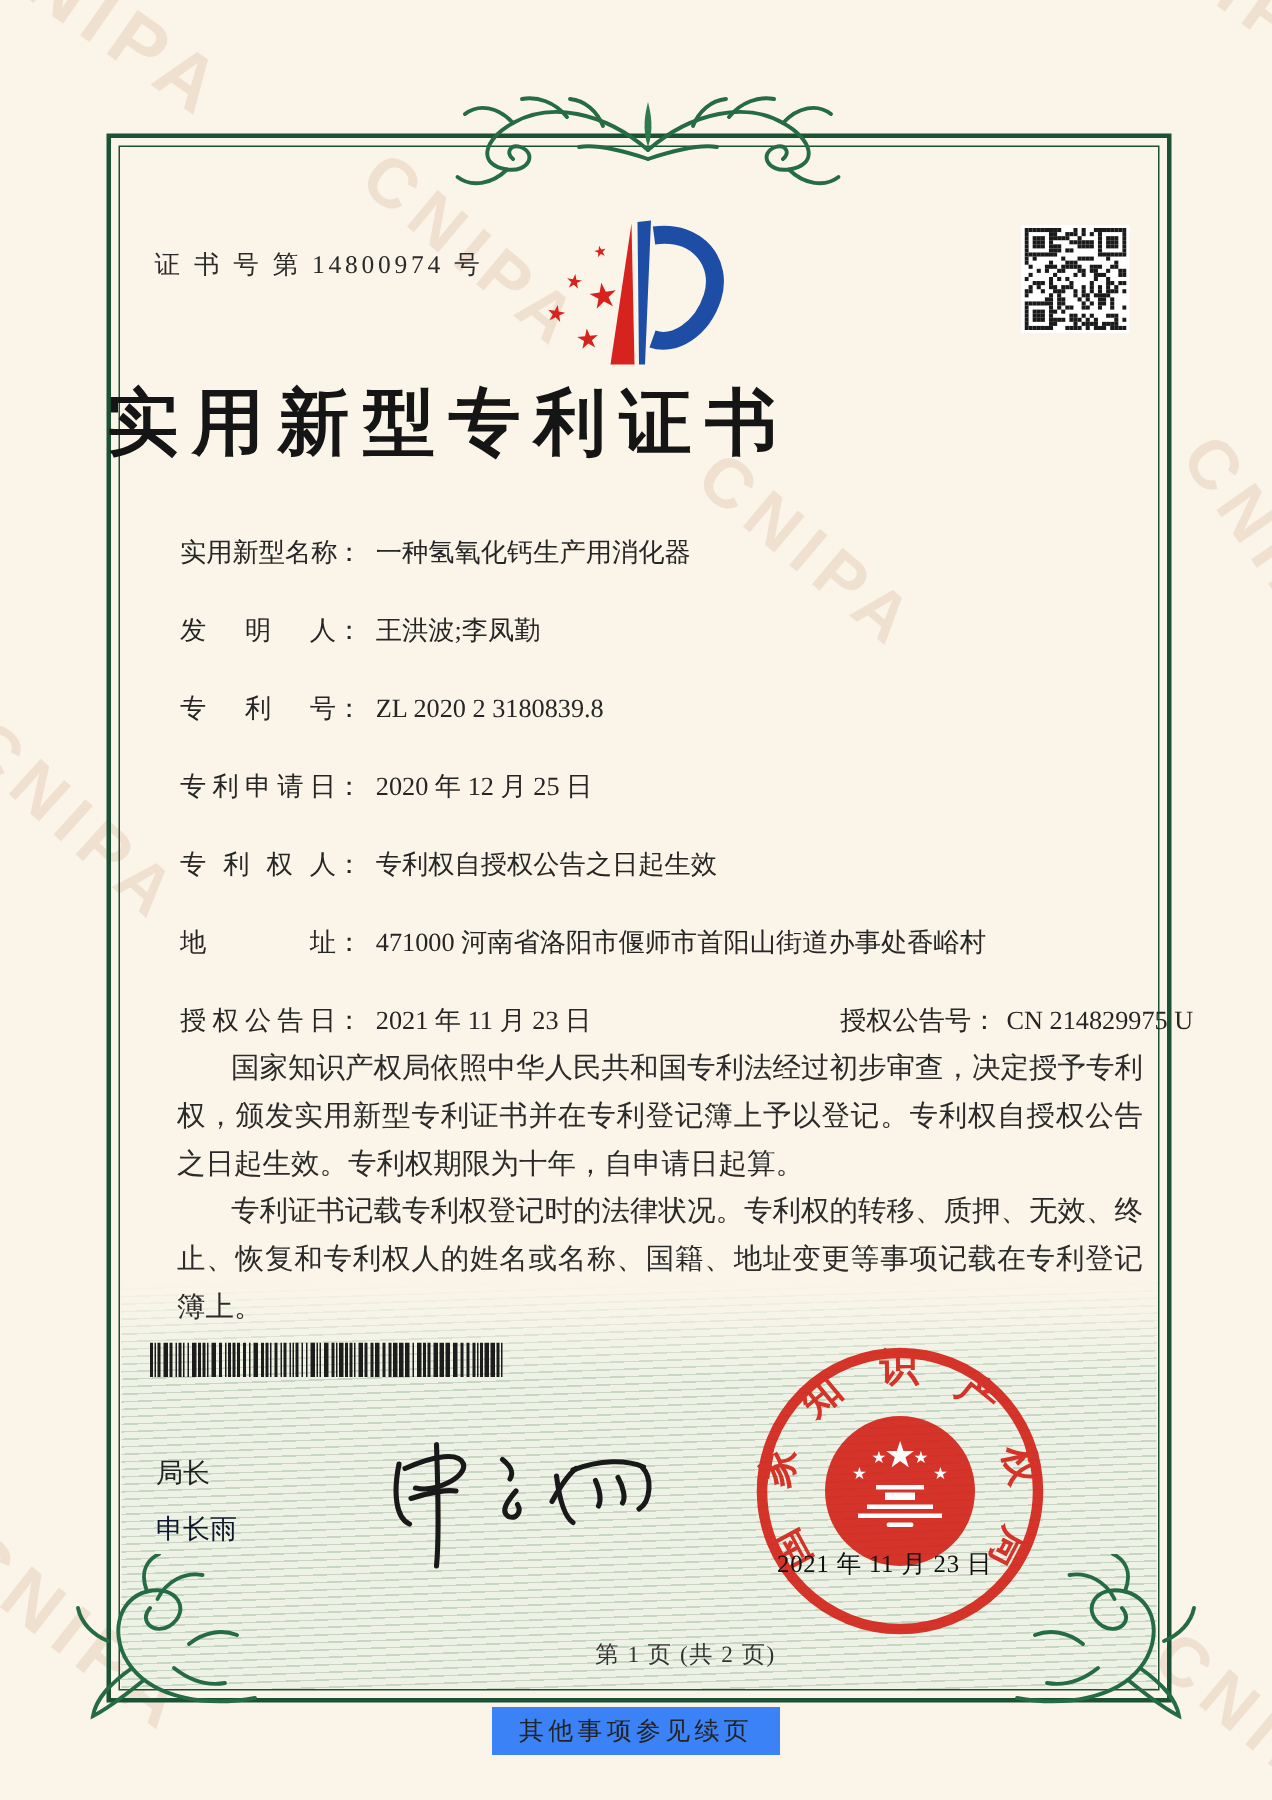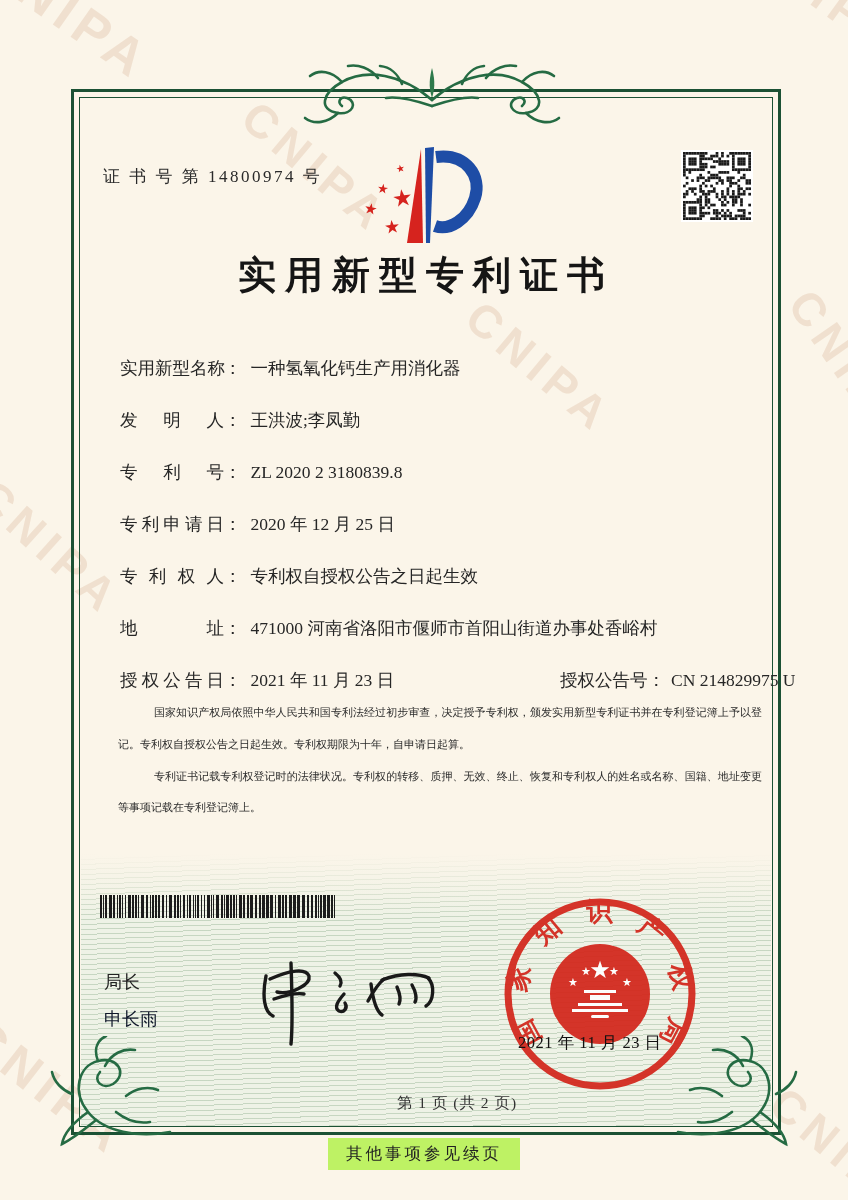--- a/index.html
+++ b/index.html
@@ -10,45 +10,45 @@
       color:#f0e0cf;letter-spacing:7px;pointer-events:none;white-space:nowrap;}
   
   .frame-outer{position:absolute;left:71px;top:89px;width:710px;height:1046px;border:3.5px solid #1b5134;box-sizing:border-box;}
   .frame-inner{position:absolute;left:79px;top:97px;width:694px;height:1030px;border:1.5px solid #1b5134;box-sizing:border-box;}
   
   .band{position:absolute;left:81px;top:854px;width:690px;height:272px;background-color:#eef2e6;
         background-image:repeating-linear-gradient(178deg,rgba(122,160,122,.34) 0,rgba(122,160,122,.34) 1px,transparent 1px,transparent 5px);}
   .band-fade{position:absolute;left:81px;top:854px;width:690px;height:64px;
         background:linear-gradient(#fbf5e9,rgba(251,245,233,0));}
   .cert-no{position:absolute;left:103px;top:149px;font-size:17px;letter-spacing:2.5px;color:#2a2a2a;margin-top:16px;}
-  .title{position:absolute;left:71px;top:250px;width:710px;text-align:center;font-size:38px;font-weight:bold;
+  .title{position:absolute;left:71px;top:250px;width:710px;text-align:left;font-size:48px;font-weight:bold;
          letter-spacing:9px;color:#151515;}
   
   .logo{position:absolute;left:360px;top:142px;width:140px;height:106px;}
   .logo .star{position:absolute;color:#d6231e;line-height:1;font-family:"DejaVu Sans",sans-serif;}
   
   .qr{position:absolute;left:681px;top:150px;width:68px;height:68px;background:#fff;padding:2px;}
   
   .field-row{position:absolute;left:120px;height:24px;font-size:17.5px;white-space:nowrap;}
   .f-label{display:inline-block;width:104px;text-align:justify;text-align-last:justify;vertical-align:bottom;}
   .f-colon{display:inline-block;}
   .f-value{display:inline-block;margin-left:9px;}
   .grant2{position:absolute;left:440px;top:0;white-space:nowrap;}
   
   .body-text{position:absolute;left:118px;top:697px;width:644px;}
-  .body-text p{margin:0;font-size:11px;line-height:31.8px;text-indent:36px;text-align:justify;color:#2b2b2b;}
+  .body-text p{margin:0;font-size:19px;line-height:31.8px;text-indent:36px;text-align:justify;color:#2b2b2b;}
   
   .barcode{position:absolute;left:100px;top:895px;width:240px;height:23px;}
   .official-title{position:absolute;left:104px;top:970px;font-size:18px;color:#222;font-family:"Liberation Sans","DejaVu Sans",sans-serif;}
   .official-name{position:absolute;left:104px;top:1007px;font-size:18px;color:#0f172a;font-family:"Liberation Sans","DejaVu Sans",sans-serif;}
   .signature{position:absolute;left:240px;top:922px;width:220px;height:160px;}
   .seal{position:absolute;left:500px;top:894px;width:200px;height:200px;}
   .seal-date{position:absolute;left:518px;top:1032px;width:180px;font-size:16.5px;color:#111;letter-spacing:.5px;white-space:nowrap;}
   .page-num{position:absolute;left:71px;top:1093px;width:772px;text-align:center;font-size:15.5px;color:#333;letter-spacing:1px;}
-  .cont-note{position:absolute;left:424px;top:1138px;transform:translateX(-50%);background:#bef264;
+  .cont-note{position:absolute;left:424px;top:1138px;transform:translateX(-50%);background:#3b82f6;
              padding:5px 18px;font-size:16.5px;letter-spacing:3px;color:#222;}
   .orn{position:absolute;pointer-events:none;}
 </style>
 </head>
 <body>
 
 <div class="page">
 
   <span class="wm" style="left:-30px;top:-18px;font-size:52px;transform:rotate(35deg);">CNIPA</span>
   <span class="wm" style="left:733px;top:-34px;font-size:48px;transform:rotate(36deg);">CNIPA</span>

